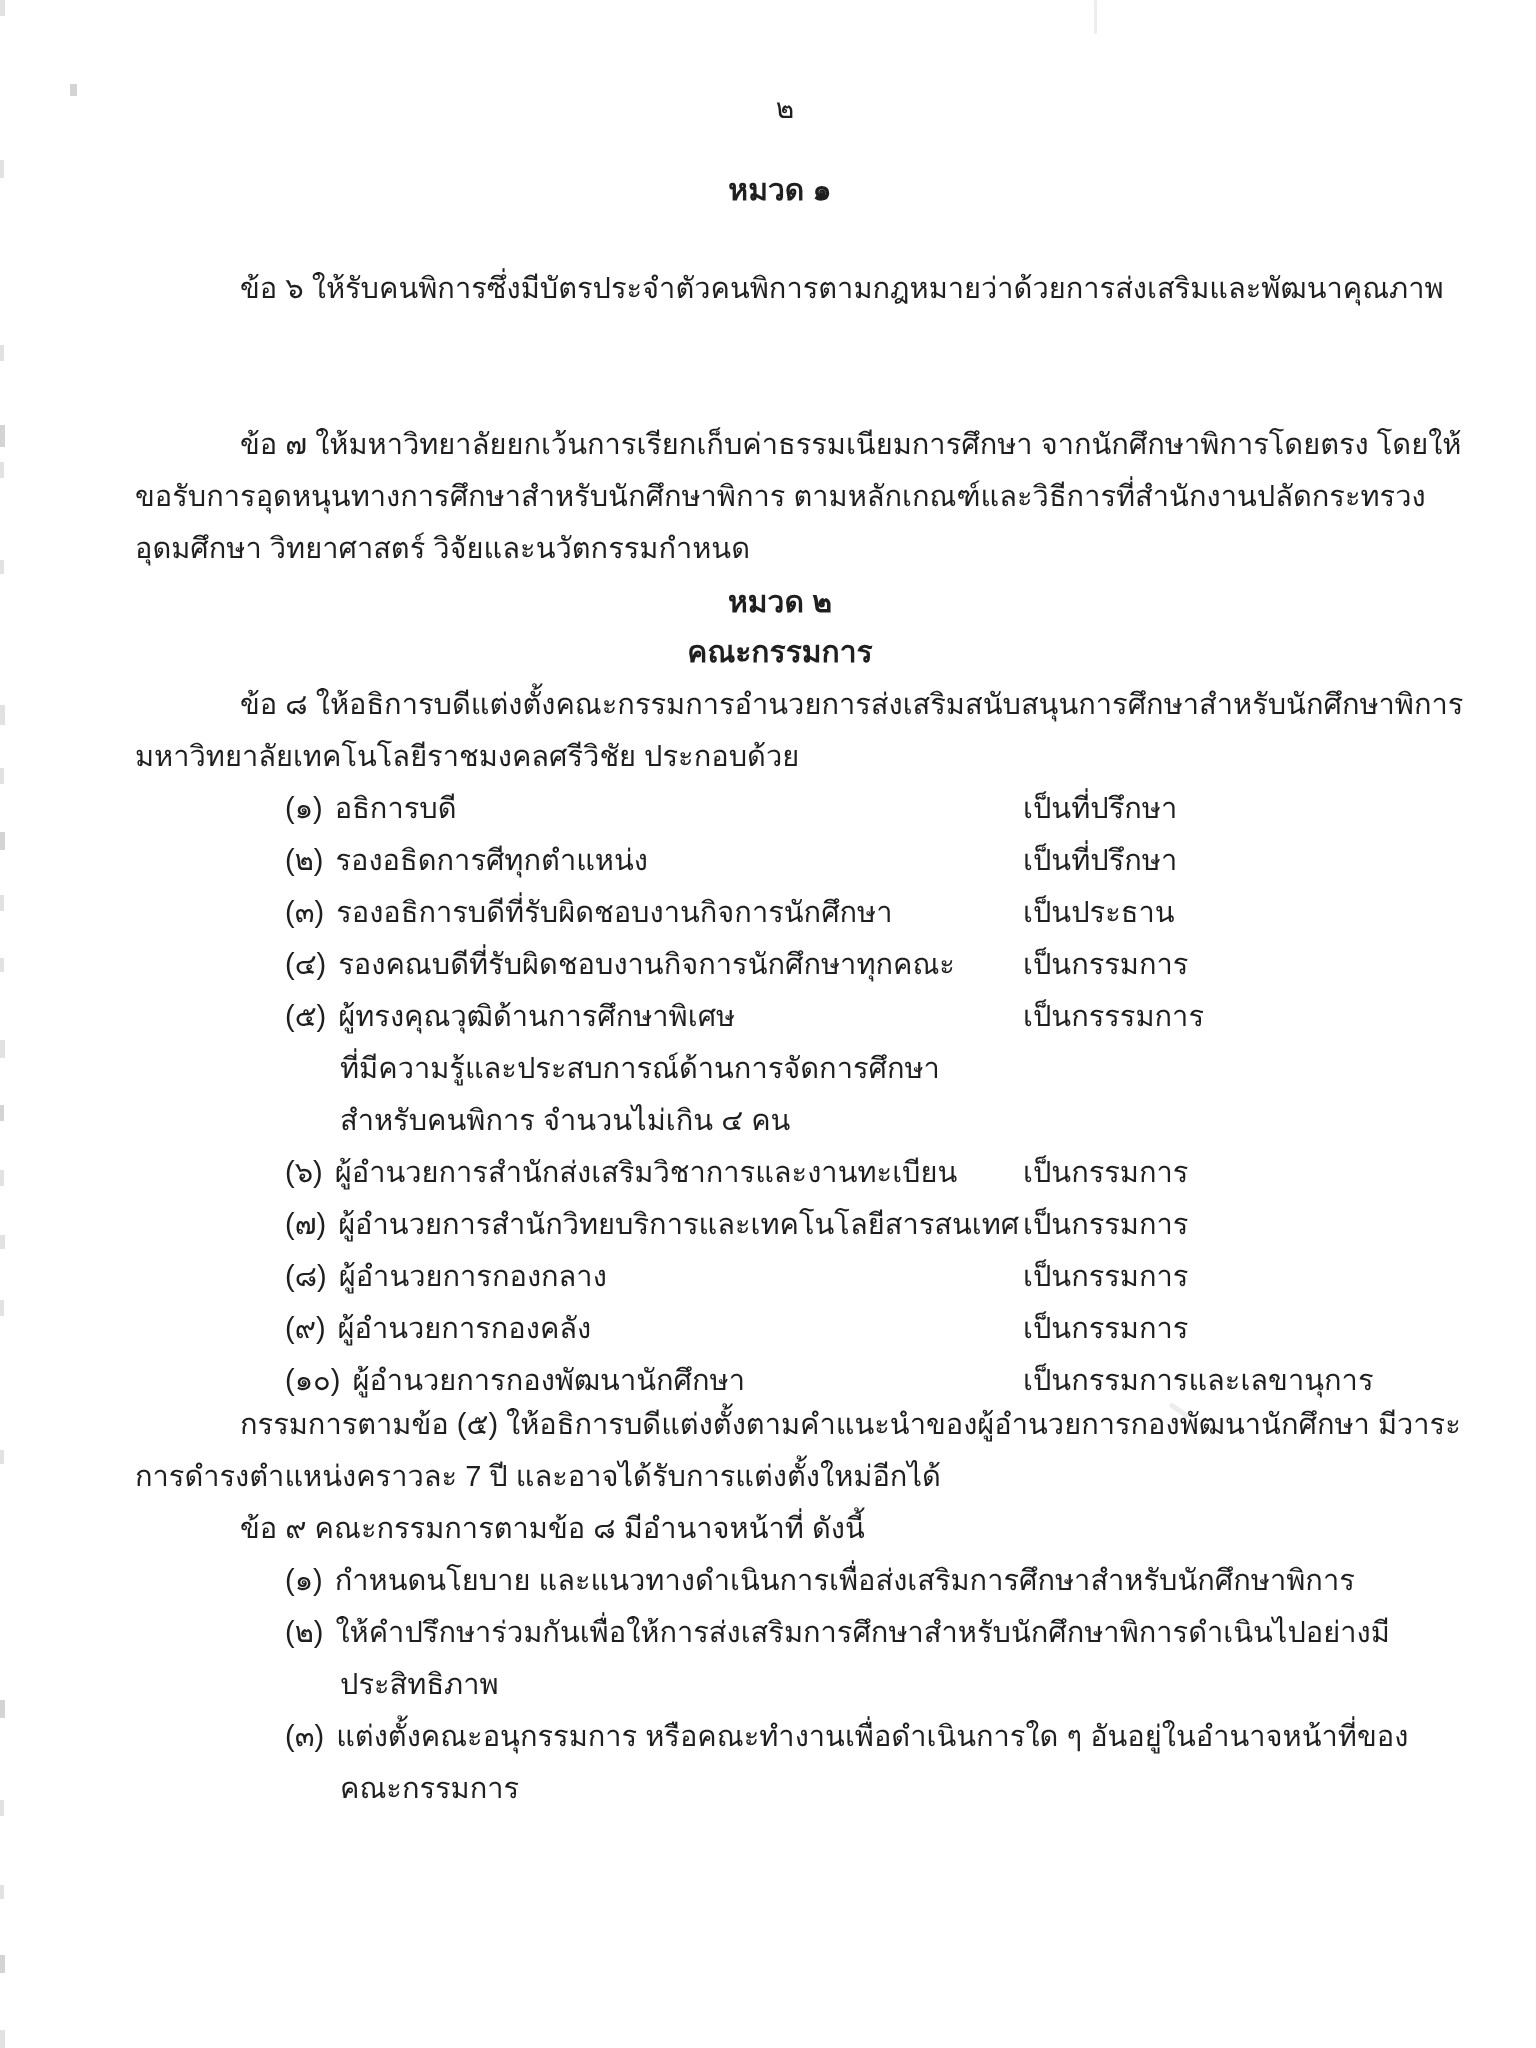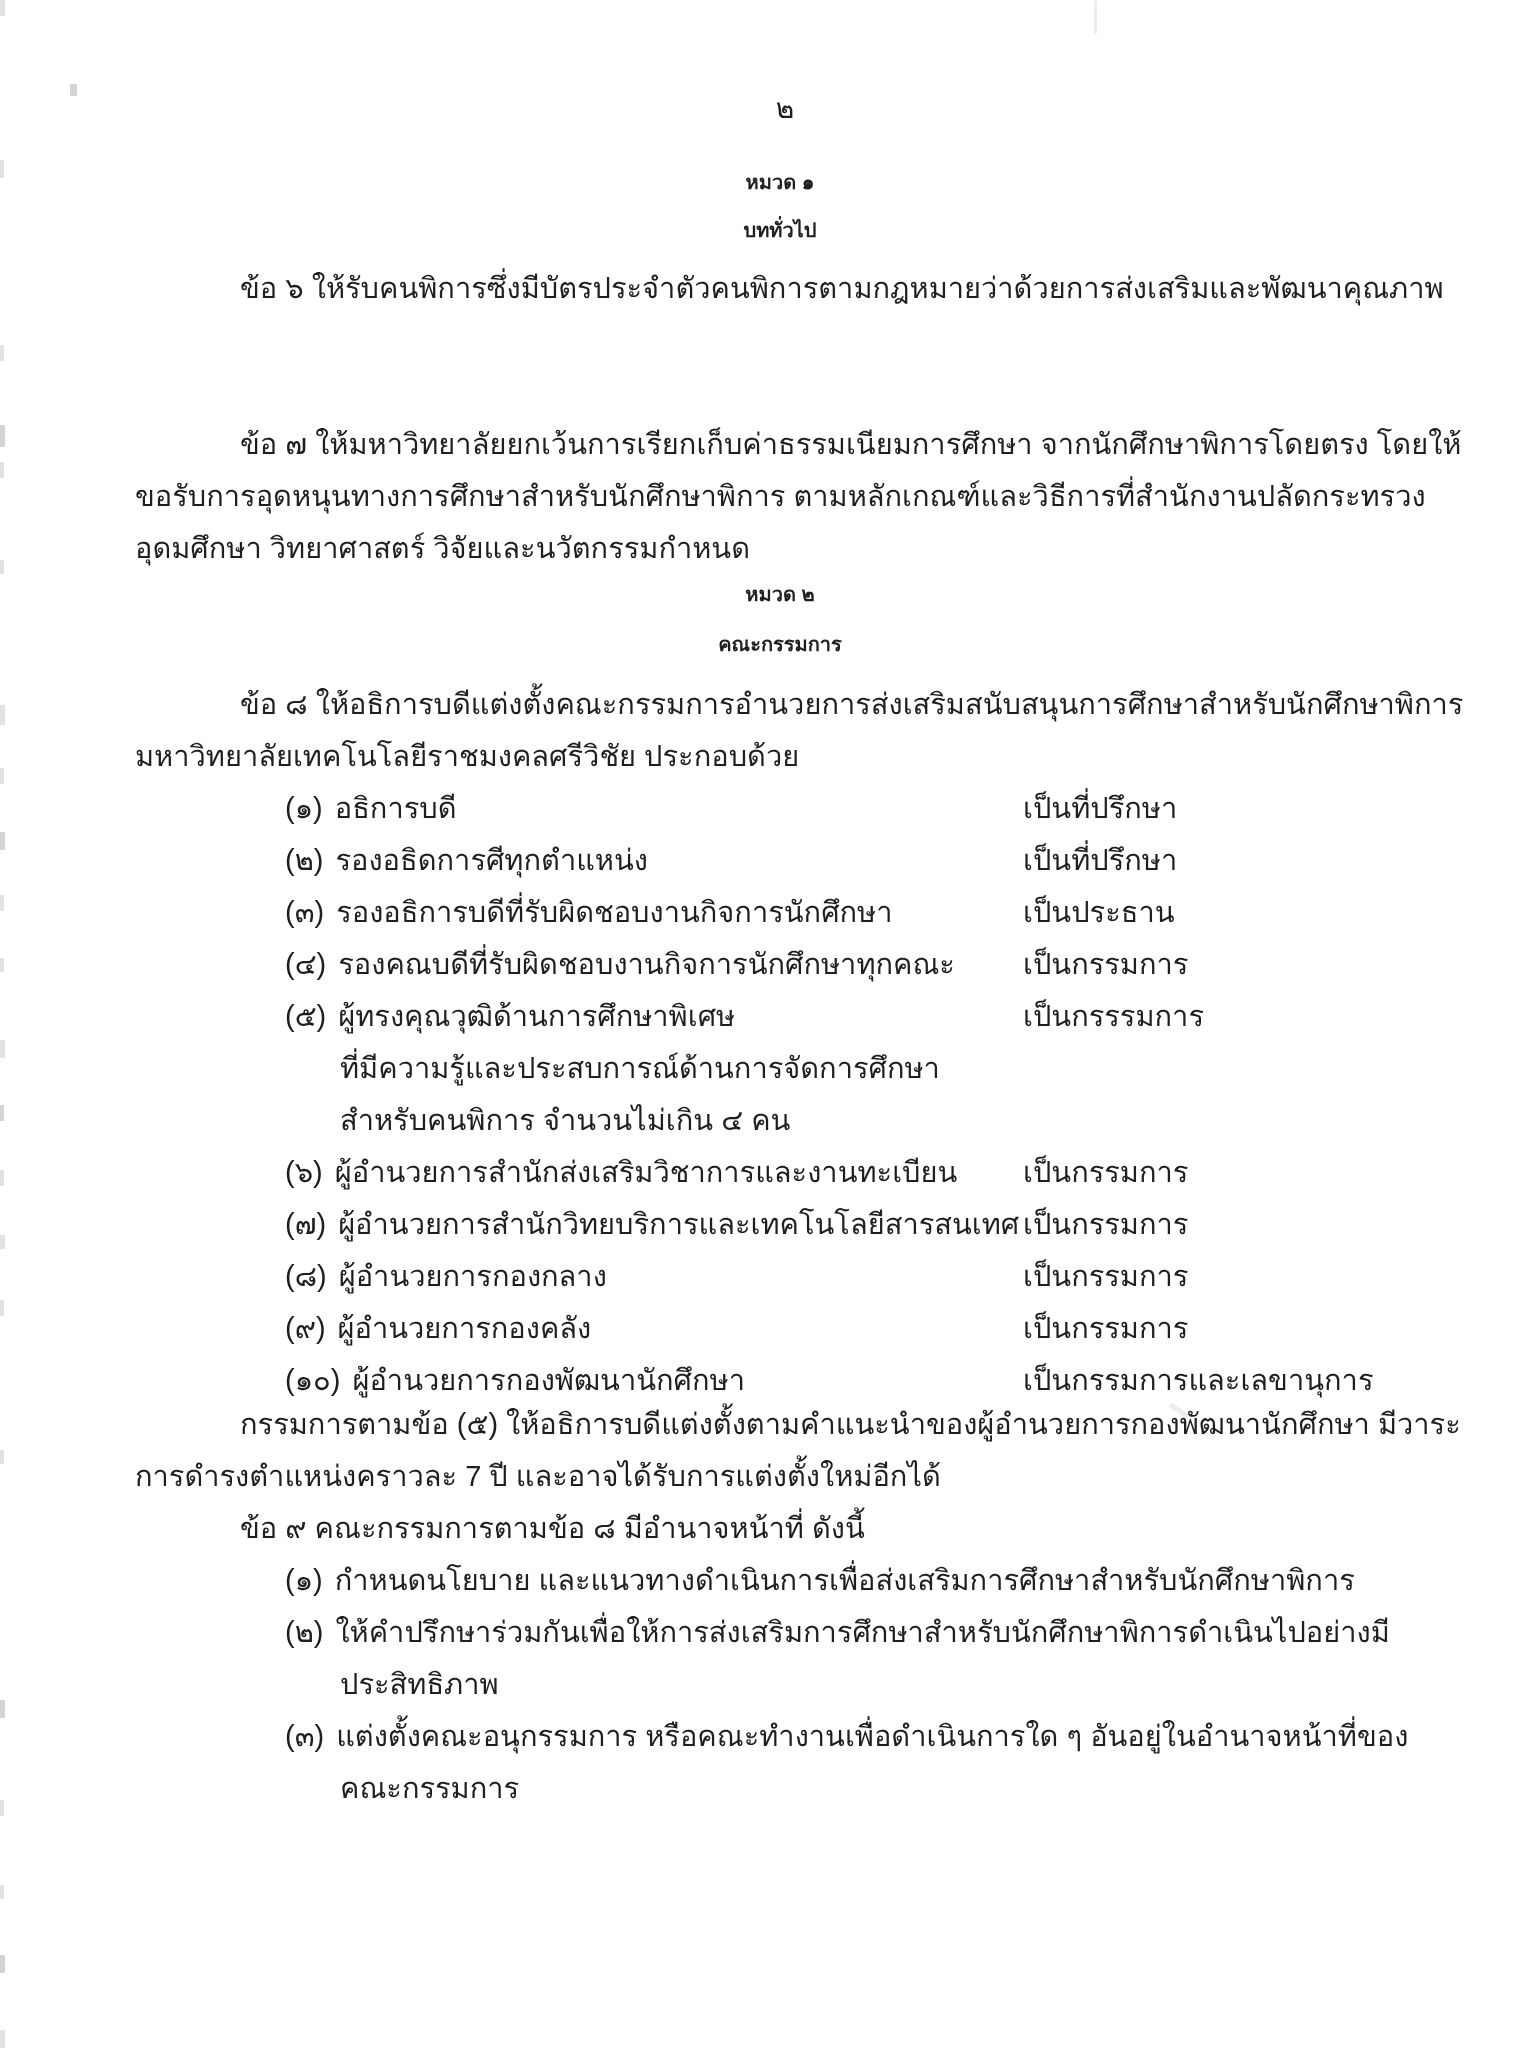--- a/index.html
+++ b/index.html
@@ -18,21 +18,21 @@
     font-size: 29px;
     overflow: hidden;
   }
   .abs { position: absolute; }
   .centered {
     left: 135px;
     width: 1290px;
     text-align: center;
     white-space: nowrap;
   }
-  .heading { font-weight: bold; font-size: 20px; }
+  .heading { font-weight: bold; font-size: 30px; }
   .pgnum { left: 720px; width: 130px; text-align: center; font-size: 28px; }
   .block { left: 135px; width: 1310px; }
   .line {
     height: 52px;
     line-height: 52px;
     white-space: nowrap;
     overflow: visible;
   }
   .indent { padding-left: 105px; }
   
@@ -80,21 +80,20 @@
   <div class="mark" style="left:0; top:1800px; width:4px; height:16px;"></div>
   <div class="mark" style="left:0; top:1885px; width:4px; height:14px;"></div>
   <div class="mark dk" style="left:0; top:1955px; width:5px; height:18px;"></div>
   <div class="mark" style="left:0; top:2030px; width:5px; height:18px;"></div>
   <div class="smudge" style="left:1168px; top:1408px; width:22px; height:5px;"></div>
   <div class="smudge" style="left:1094px; top:0; width:3px; height:34px; transform:none;"></div>
 
   <div class="abs pgnum" style="top:86px;">๒</div>
 
   <div class="abs centered heading" style="top:166px;">หมวด ๑</div>
-  <div class="abs centered heading" style="top:214px;">บททั่วไป</div>
 
   <div class="abs block" style="top:262px;">
     <div class="line indent">ข้อ ๖ ให้รับคนพิการซึ่งมีบัตรประจำตัวคนพิการตามกฎหมายว่าด้วยการส่งเสริมและพัฒนาคุณภาพ</div>
   </div>
 
   <div class="abs block" style="top:418px;">
     <div class="line indent">ข้อ ๗ ให้มหาวิทยาลัยยกเว้นการเรียกเก็บค่าธรรมเนียมการศึกษา จากนักศึกษาพิการโดยตรง โดยให้</div>
     <div class="line">ขอรับการอุดหนุนทางการศึกษาสำหรับนักศึกษาพิการ ตามหลักเกณฑ์และวิธีการที่สำนักงานปลัดกระทรวง</div>
     <div class="line">อุดมศึกษา วิทยาศาสตร์ วิจัยและนวัตกรรมกำหนด</div>
   </div>

